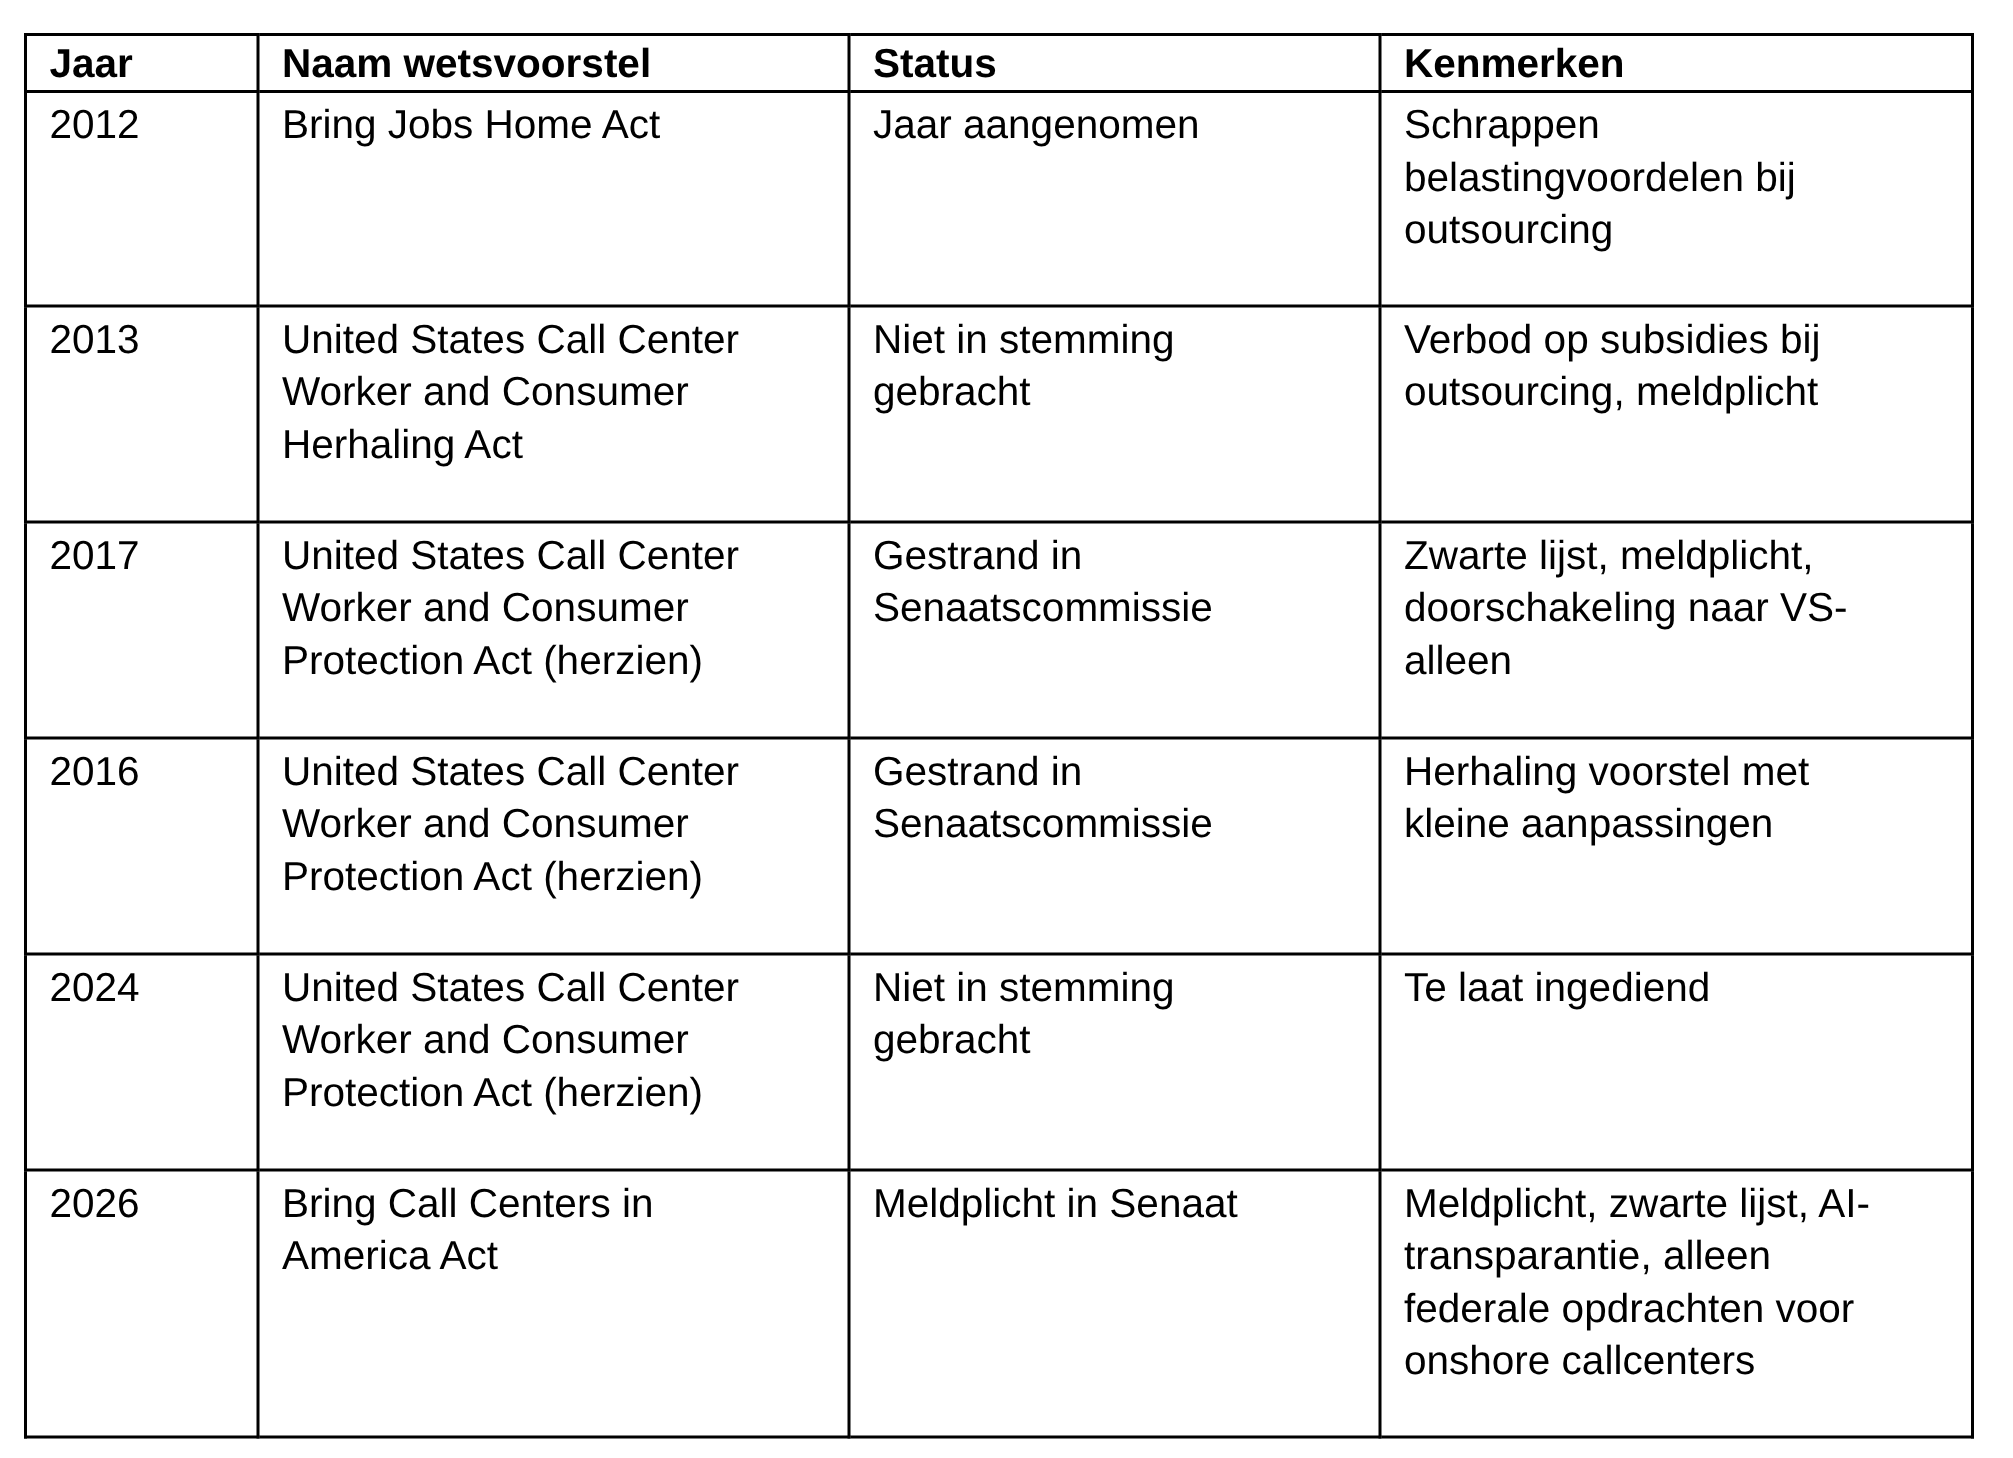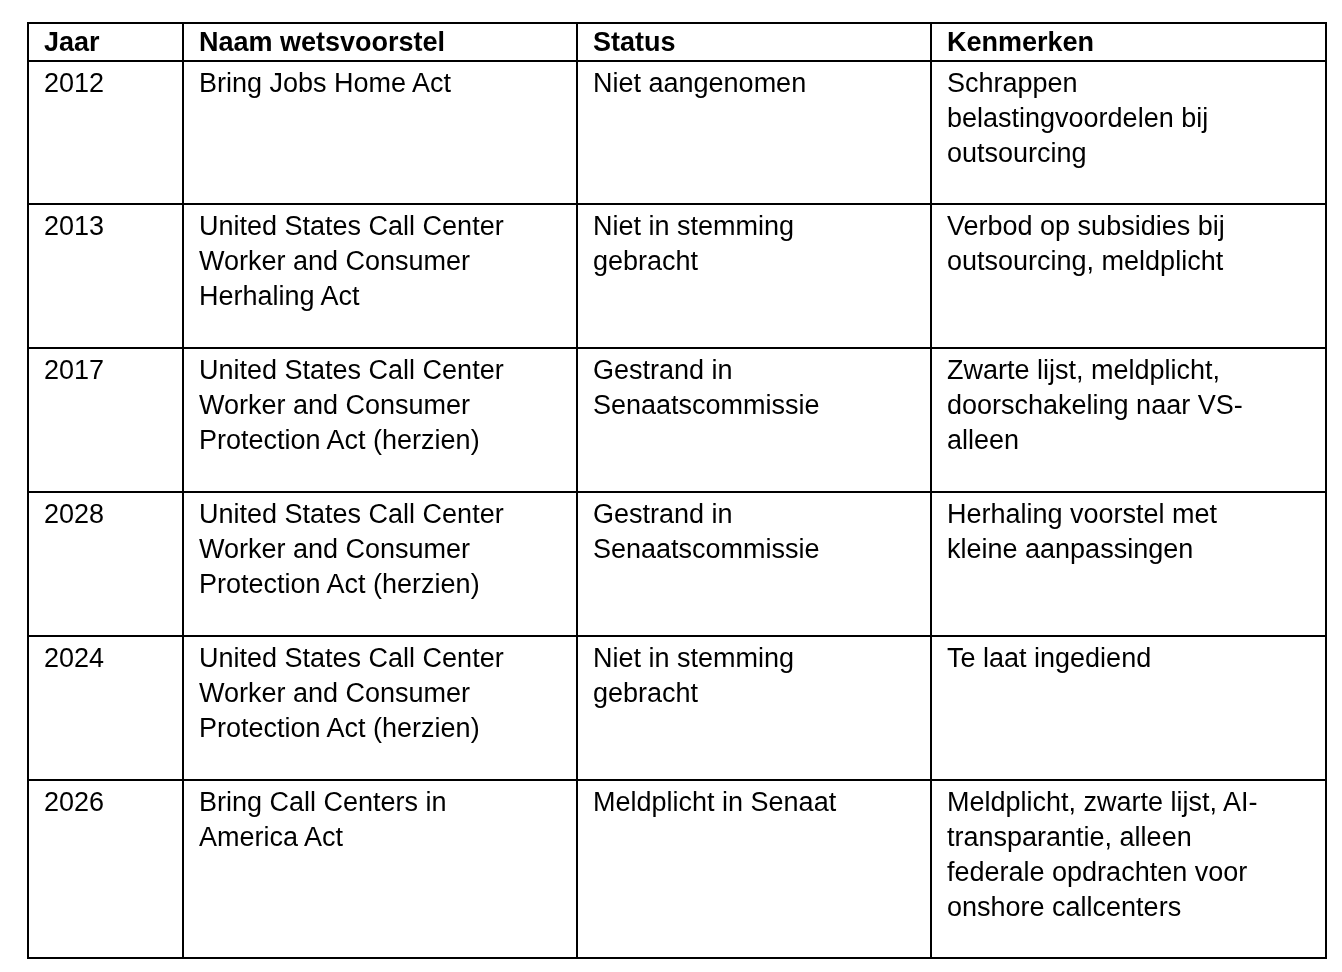--- a/index.html
+++ b/index.html
@@ -1,19 +1,19 @@
 <!DOCTYPE html>
 <html><head>
 <meta charset="utf-8">
 <style>
   html, body { margin: 0; padding: 0; background: #ffffff; }
   body { width: 1342px; height: 972px; position: relative; overflow: hidden;
          font-family: "Liberation Sans", sans-serif; color: #000; }
   table.legis {
-    position: absolute; left: 27px; top: 22px;
+    position: absolute; left: 16px; top: 22px;
     border-collapse: collapse; table-layout: fixed;
     width: 1298px;
   }
   table.legis td, table.legis th {
     border: 2px solid #000;
     vertical-align: top;
     text-align: left;
     font-size: 27px;
     line-height: 35px;
     padding: 0 0 0 15px;
@@ -46,21 +46,21 @@
   <tbody>
 
     <tr class="r1">
       <td>
           <span class="line">2012</span>
         </td>
       <td>
         <span class="line">Bring Jobs Home Act</span>
       </td>
       <td>
-        <span class="line">Niet aangenomen</span>
+        <span class="line">Jaar aangenomen</span>
       </td>
       <td>
         <span class="line">Schrappen</span>
         <span class="line">belastingvoordelen bij</span>
         <span class="line">outsourcing</span>
       </td>
     </tr>
 
     <tr class="rn">
       <td>
@@ -96,21 +96,21 @@
       </td>
       <td>
         <span class="line">Zwarte lijst, meldplicht,</span>
         <span class="line">doorschakeling naar VS-</span>
         <span class="line">alleen</span>
       </td>
     </tr>
 
     <tr class="rn">
       <td>
-          <span class="line">2028</span>
+          <span class="line">2016</span>
         </td>
       <td>
         <span class="line">United States Call Center</span>
         <span class="line">Worker and Consumer</span>
         <span class="line">Protection Act (herzien)</span>
       </td>
       <td>
         <span class="line">Gestrand in</span>
         <span class="line">Senaatscommissie</span>
       </td>

